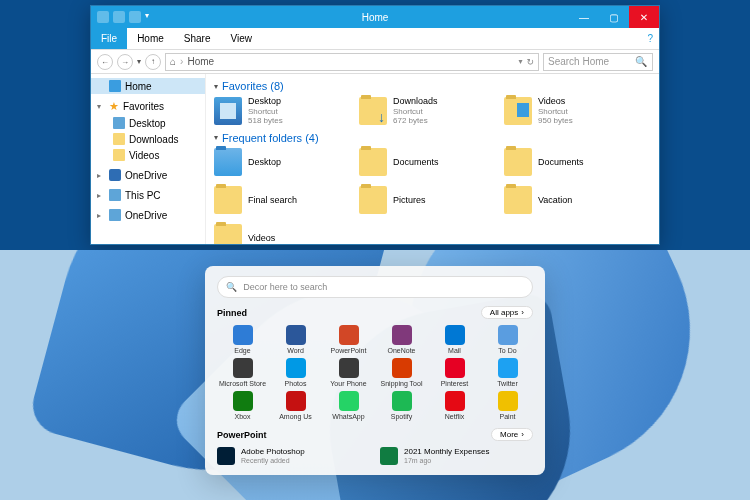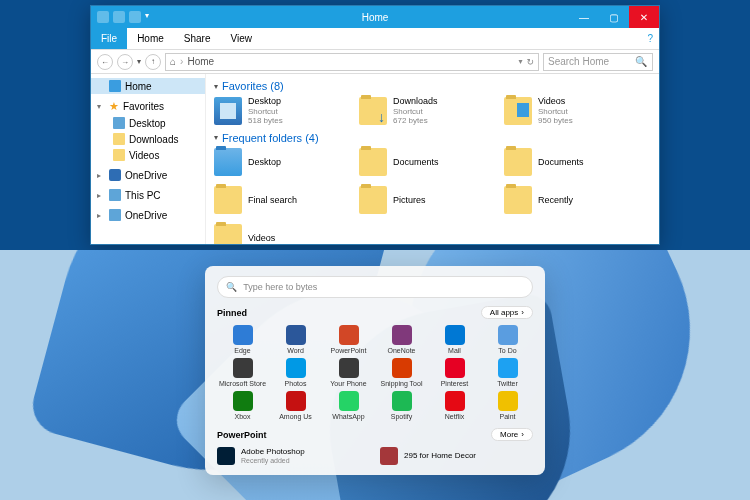--- a/index.html
+++ b/index.html
@@ -234,21 +234,21 @@
             </div>
             <div class="item">
               <div class="item-icon "></div>
     <div class="item-meta">
                 <span class="item-name">Pictures</span>
               </div>
             </div>
             <div class="item">
               <div class="item-icon "></div>
     <div class="item-meta">
-                <span class="item-name">Recently</span>
+                <span class="item-name">Vacation</span>
               </div>
             </div>
             <div class="item">
               <div class="item-icon "></div>
     <div class="item-meta">
                 <span class="item-name">Videos</span>
               </div>
             </div>
           </div>
       </div>
@@ -260,21 +260,21 @@
   <div class="bloom-bg">
     <div class="petal p1"></div>
       <div class="petal p2"></div>
       <div class="petal p3"></div>
       <div class="petal p4"></div>
   </div>
 
   <div class="start-menu">
     <div class="start-search">
       <span>🔍</span>
-      <span>Type here to bytes</span>
+      <span>Decor here to search</span>
     </div>
 
     <div class="start-row-hdr">
       <span style="font-weight:600;">Pinned</span>
       <span class="pill-btn">
           <span>All apps</span>
           <span>›</span>
         </span>
     </div>
     <div class="pinned-grid" id="pinned-grid">
@@ -361,21 +361,21 @@
     </div>
     <div class="rec-list" id="rec-list">
         <div class="rec-item">
           <div class="rec-icon" style="background:#001e36"></div>
     <div class="rec-meta">
             <span>Adobe Photoshop</span>
     <span class="rec-sub">Recently added</span>
           </div>
         </div>
         <div class="rec-item">
-          <div class="rec-icon" style="background:#a4373a"></div>
+          <div class="rec-icon" style="background:#107c41"></div>
     <div class="rec-meta">
-            <span>295 for Home Decor</span>
-    <span class="rec-sub"></span>
+            <span>2021 Monthly Expenses</span>
+    <span class="rec-sub">17m ago</span>
           </div>
         </div>
       </div>
   </div>
 </div>
 
 </body></html>

